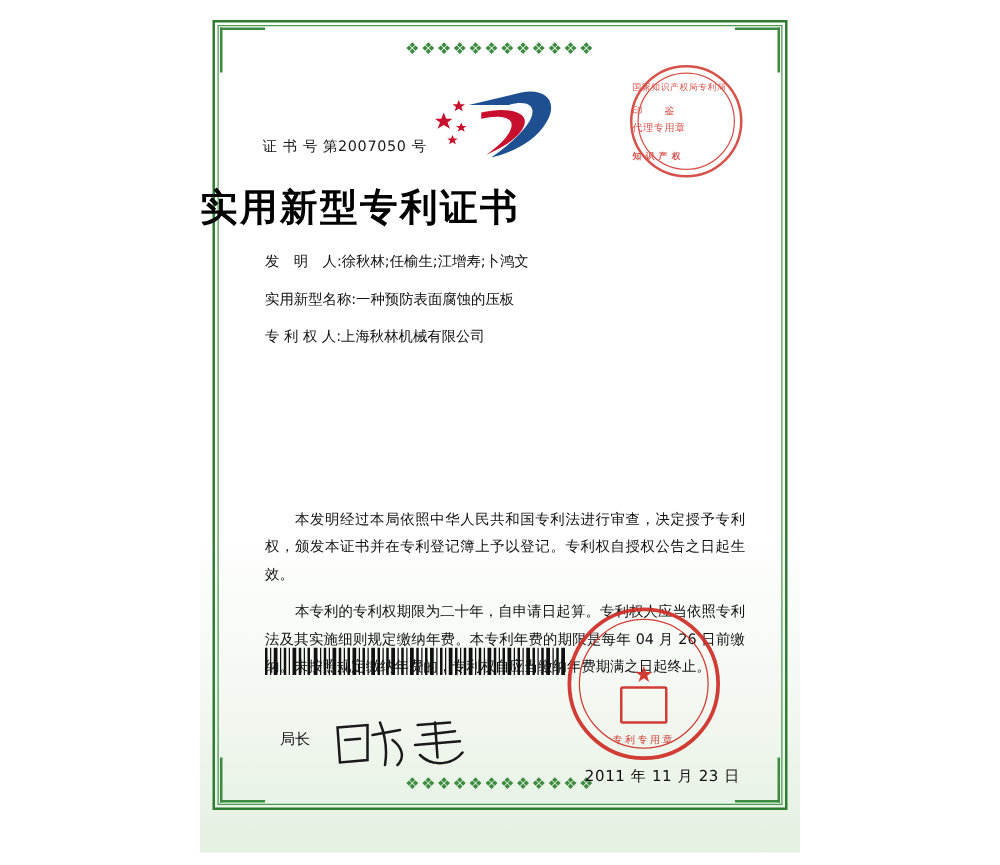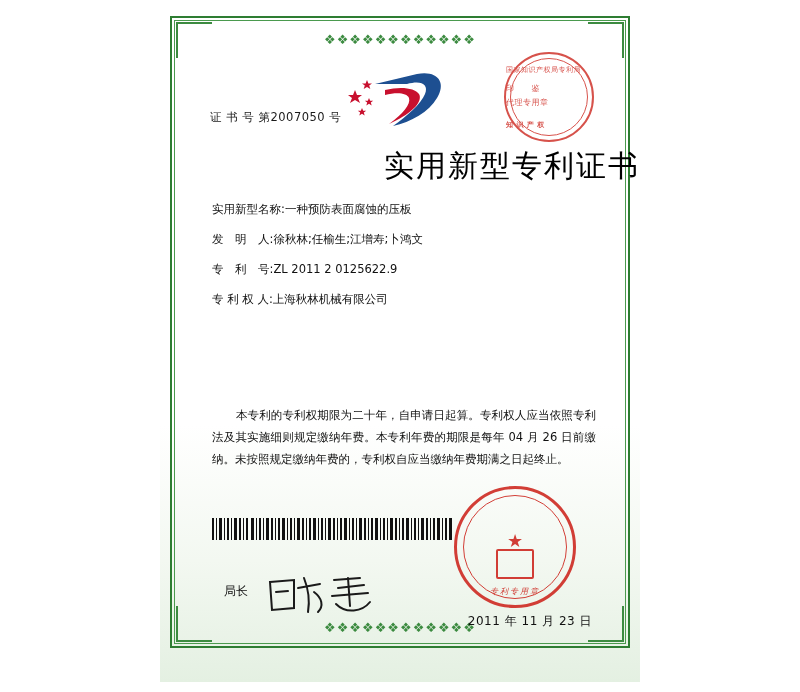--- a/index.html
+++ b/index.html
@@ -142,24 +142,24 @@
   .seal-top .st-1 { top: 12px; }
   .seal-top .st-2 { top: 30px; font-size: 8px; }
   .seal-top .st-3 { top: 44px; font-size: 8px; }
   .seal-top .st-4 { bottom: 10px; font-weight: bold; }
 
   
   .main-title {
     position: absolute;
     left: 0; right: 0;
     top: 140px;
-    text-align: right;
+    text-align: left;
     font-family: "DejaVu Serif", "Liberation Serif", serif;
     font-size: 30px;
-    font-weight: normal;
+    font-weight: bold;
     letter-spacing: 2px;
     color: #000000;
   }
 
   
   .fields {
     position: absolute;
     left: 52px;
     right: 40px;
     top: 196px;
@@ -248,21 +248,20 @@
     letter-spacing: 3px;
   }
   .seal-bottom .sb-arc-bottom {
     position: absolute;
     left: 0; right: 0;
     bottom: 8px;
     text-align: center;
     font-size: 8px;
     color: #cf2e26;
     letter-spacing: 2px;
-    font-style: italic;
   }
 
   
   .director {
     position: absolute;
     left: 64px;
     bottom: 82px;
     font-size: 12px;
     color: #111111;
   }
@@ -330,38 +329,35 @@
       <div class="seal-text st-1">国家知识产权局专利局</div>
       <div class="seal-text st-2">印　　鉴</div>
       <div class="seal-text st-3">代理专用章</div>
       <div class="seal-text st-4">知 识 产 权</div>
     </div>
 
     <div class="main-title">实用新型专利证书</div>
 
     <div class="fields">
       <div class="field-row">
-        <span class="field-label">实用新型名称:</span>
-        <span class="field-value">一种预防表面腐蚀的压板</span>
-      </div>
-      <div class="field-row">
         <span class="field-label">发　明　人:</span>
         <span class="field-value">徐秋林;任榆生;江增寿;卜鸿文</span>
       </div>
       <div class="field-row">
-        <span class="field-label">专　利　号:</span>
-        <span class="field-value">ZL 2011 2 0125622.9</span>
+        <span class="field-label">实用新型名称:</span>
+        <span class="field-value">一种预防表面腐蚀的压板</span>
       </div>
       <div class="field-row">
         <span class="field-label">专 利 权 人:</span>
         <span class="field-value">上海秋林机械有限公司</span>
       </div>
     </div>
 
     <div class="body-text">
+      <p>本发明经过本局依照中华人民共和国专利法进行审查，决定授予专利权，颁发本证书并在专利登记簿上予以登记。专利权自授权公告之日起生效。</p>
       <p>本专利的专利权期限为二十年，自申请日起算。专利权人应当依照专利法及其实施细则规定缴纳年费。本专利年费的期限是每年 04 月 26 日前缴纳。未按照规定缴纳年费的，专利权自应当缴纳年费期满之日起终止。</p>
     </div>
 
     <div class="barcode">
       <svg viewBox="0 0 240 22" width="240" height="22" preserveAspectRatio="none" aria-hidden="true">
         <g fill="#111111">
           <rect x="0" y="0" width="2" height="22"></rect>
             <rect x="4" y="0" width="1" height="22"></rect>
           <rect x="7" y="0" width="3" height="22"></rect>
             <rect x="12" y="0" width="1" height="22"></rect>

